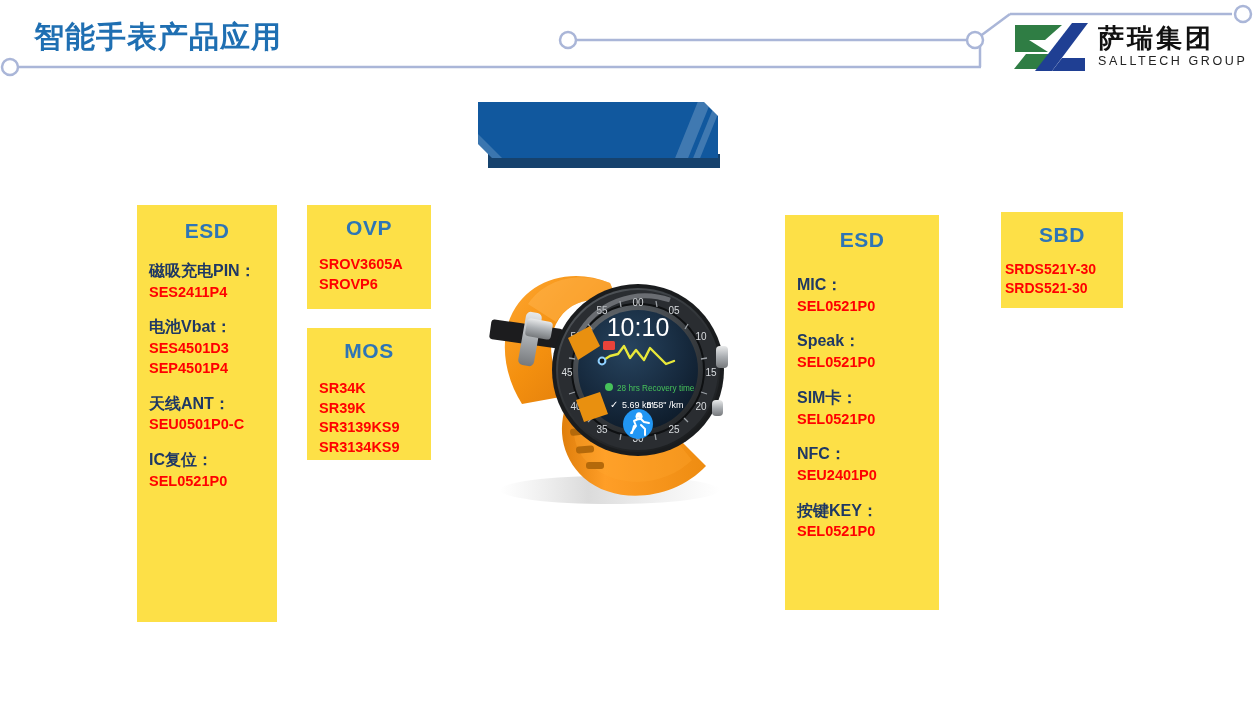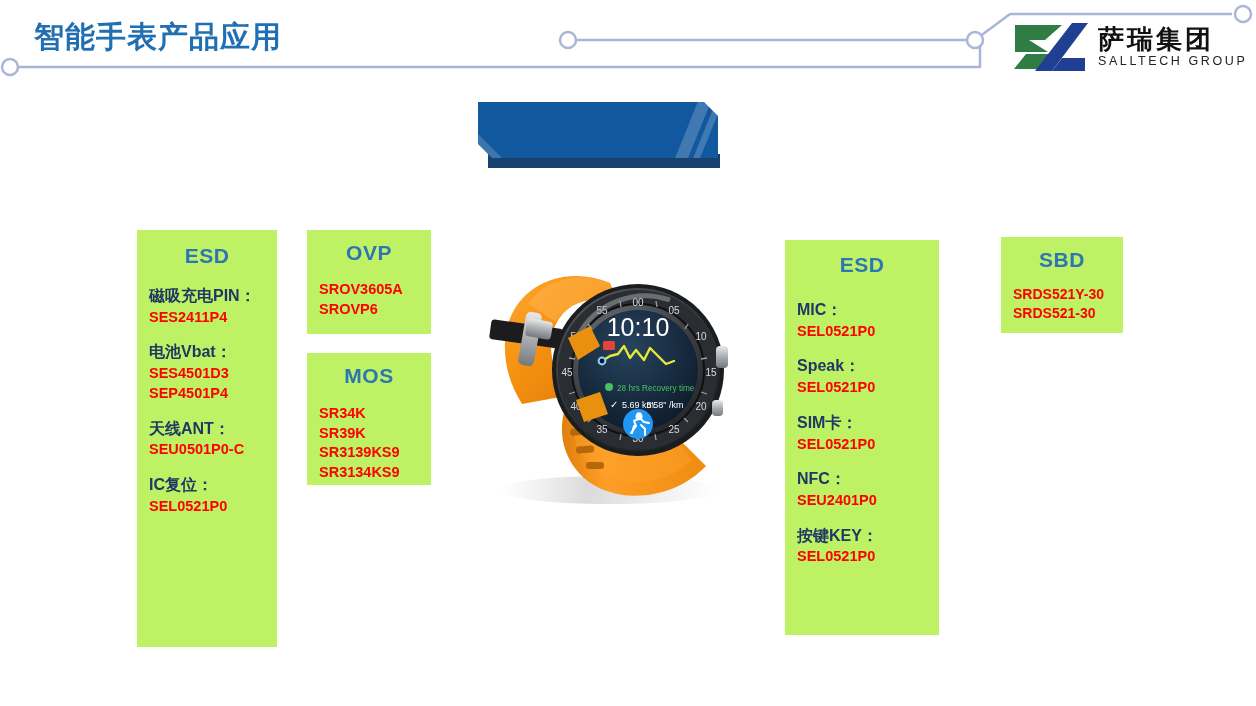--- a/index.html
+++ b/index.html
@@ -51,20 +51,21 @@
     flex-direction: column;
     justify-content: center;
     line-height: 1;
   }
   #logo-cn {
     font-size: 26px;
     font-weight: bold;
     color: #111111;
     letter-spacing: 3px;
     white-space: nowrap;
+    font-family: Liberation Serif, serif;
   }
   #logo-en {
     font-size: 12.5px;
     color: #222222;
     letter-spacing: 2.6px;
     white-space: nowrap;
     margin-top: 3px;
   }
 
   
@@ -113,24 +114,23 @@
     box-sizing: border-box;
     color: #ffffff;
     font-size: 27px;
     letter-spacing: 2px;
     white-space: nowrap;
   }
 
   
   .panel {
     position: absolute;
-    background: #bef264;
+    background: #fde047;
     box-sizing: border-box;
     padding: 0;
-    margin-top: 25px;
   }
   .panel-title {
     text-align: center;
     color: #2e75b6;
     font-size: 21px;
     font-weight: bold;
     letter-spacing: 0.5px;
   }
   .panel-body {
     padding: 0 12px;
@@ -164,21 +164,21 @@
   #panel-mos { left: 307px; top: 328px; width: 124px; height: 132px; }
   #panel-mos .panel-title { margin-top: 11px; }
   #panel-mos .panel-body  { margin-top: 16px; }
 
   #panel-esd-right { left: 785px; top: 215px; width: 154px; height: 395px; }
   #panel-esd-right .panel-title { margin-top: 13px; }
   #panel-esd-right .panel-body  { margin-top: 22px; }
 
   #panel-sbd { left: 1001px; top: 212px; width: 122px; height: 96px; }
   #panel-sbd .panel-title { margin-top: 11px; }
-  #panel-sbd .panel-body  { margin-top: 13px; padding: 0 12px; }
+  #panel-sbd .panel-body  { margin-top: 13px; padding: 0 4px; }
   #panel-sbd .part-number { font-size: 14px; }
 
   
   #product-image {
     position: absolute;
     left: 460px; top: 228px;
     width: 290px; height: 305px;
   }
 </style>
 </head>

